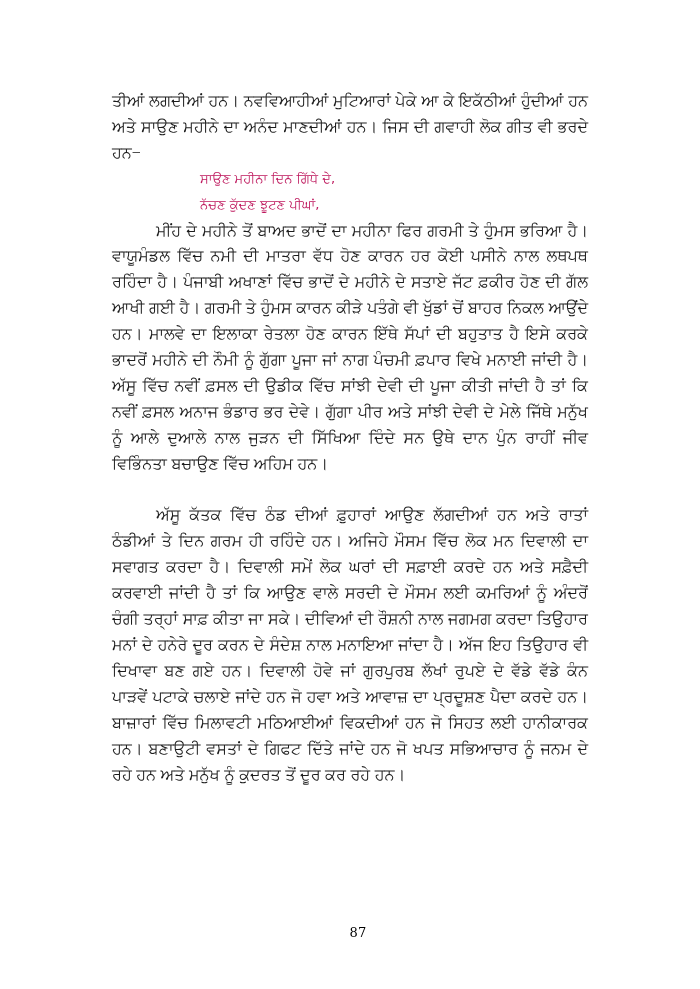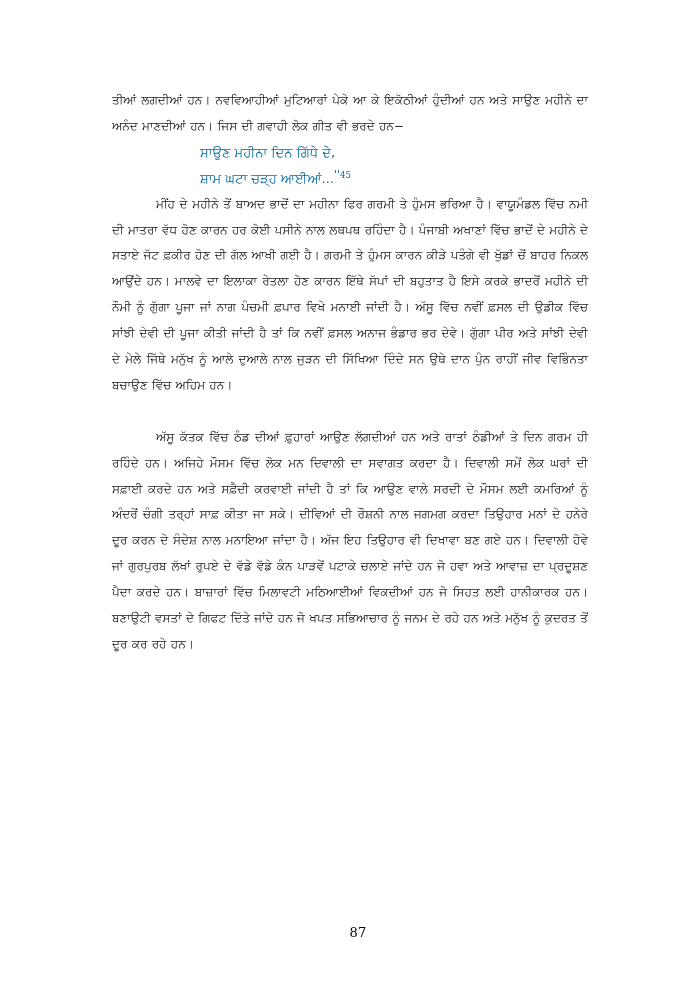--- a/index.html
+++ b/index.html
@@ -30,26 +30,27 @@
   
   .text-column {
     position: absolute;
     left: 112px;
     top: 88px;
     width: 476px;
   }
 
   .para {
     margin: 0 0 0 0;
-    font-size: 12px;
+    font-size: 16px;
     line-height: 25.9px;
     text-align: justify;
     text-justify: inter-word;
     word-spacing: 0.5px;
     color: #1c1c1c;
+    font-family: Liberation Serif, serif;
   }
 
   .para.continuation {
     text-indent: 0;
   }
 
   .para.indented {
     text-indent: 44px;
   }
 
@@ -57,21 +58,21 @@
     height: 25.9px;
   }
 
   
   .verse-block {
     margin: 0;
     padding: 0;
     list-style: none;
     font-size: 13.1px;
     line-height: 25.9px;
-    color: #0369a1;
+    color: #be185d;
   }
   .verse-line {
     padding-left: 88px;
     white-space: nowrap;
     text-align: left;
   }
   .footnote-ref {
     font-family: "DejaVu Serif", "Liberation Serif", serif;
     font-size: 8.6px;
     vertical-align: super;
@@ -100,21 +101,21 @@
 <body>
 
 <div class="page">
 
   <div class="text-column">
 
     <p class="para continuation">ਤੀਆਂ ਲਗਦੀਆਂ ਹਨ। ਨਵਵਿਆਹੀਆਂ ਮੁਟਿਆਰਾਂ ਪੇਕੇ ਆ ਕੇ ਇਕੱਠੀਆਂ ਹੁੰਦੀਆਂ ਹਨ ਅਤੇ ਸਾਉਣ ਮਹੀਨੇ ਦਾ ਅਨੰਦ ਮਾਣਦੀਆਂ ਹਨ। ਜਿਸ ਦੀ ਗਵਾਹੀ ਲੋਕ ਗੀਤ ਵੀ ਭਰਦੇ ਹਨ−</p>
 
     <div class="verse-block">
       <div class="verse-line">ਸਾਉਣ ਮਹੀਨਾ ਦਿਨ ਗਿੱਧੇ ਦੇ,</div>
-      <div class="verse-line"><span>ਸ਼ਾਮ ਘਟਾ ਚੜ੍ਹ ਆਈਆਂ...</span><span class="close-quote">''</span><span class="footnote-ref">45</span></div>
+      <div class="verse-line">ਨੱਚਣ ਕੁੱਦਣ ਝੂਟਣ ਪੀਘਾਂ,</div>
     </div>
 
     <p class="para indented">ਮੀਂਹ ਦੇ ਮਹੀਨੇ ਤੋਂ ਬਾਅਦ ਭਾਦੋਂ ਦਾ ਮਹੀਨਾ ਫਿਰ ਗਰਮੀ ਤੇ ਹੁੰਮਸ ਭਰਿਆ ਹੈ। ਵਾਯੂਮੰਡਲ ਵਿੱਚ ਨਮੀ ਦੀ ਮਾਤਰਾ ਵੱਧ ਹੋਣ ਕਾਰਨ ਹਰ ਕੋਈ ਪਸੀਨੇ ਨਾਲ ਲਥਪਥ ਰਹਿੰਦਾ ਹੈ। ਪੰਜਾਬੀ ਅਖਾਣਾਂ ਵਿੱਚ ਭਾਦੋਂ ਦੇ ਮਹੀਨੇ ਦੇ ਸਤਾਏ ਜੱਟ ਫ਼ਕੀਰ ਹੋਣ ਦੀ ਗੱਲ ਆਖੀ ਗਈ ਹੈ। ਗਰਮੀ ਤੇ ਹੁੰਮਸ ਕਾਰਨ ਕੀੜੇ ਪਤੰਗੇ ਵੀ ਖੁੱਡਾਂ ਚੋਂ ਬਾਹਰ ਨਿਕਲ ਆਉਂਦੇ ਹਨ। ਮਾਲਵੇ ਦਾ ਇਲਾਕਾ ਰੇਤਲਾ ਹੋਣ ਕਾਰਨ ਇੱਥੇ ਸੱਪਾਂ ਦੀ ਬਹੁਤਾਤ ਹੈ ਇਸੇ ਕਰਕੇ ਭਾਦਰੋਂ ਮਹੀਨੇ ਦੀ ਨੌਮੀ ਨੂੰ ਗੁੱਗਾ ਪੂਜਾ ਜਾਂ ਨਾਗ ਪੰਚਮੀ ਫ਼ਪਾਰ ਵਿਖੇ ਮਨਾਈ ਜਾਂਦੀ ਹੈ। ਅੱਸੂ ਵਿੱਚ ਨਵੀਂ ਫ਼ਸਲ ਦੀ ਉਡੀਕ ਵਿੱਚ ਸਾਂਝੀ ਦੇਵੀ ਦੀ ਪੂਜਾ ਕੀਤੀ ਜਾਂਦੀ ਹੈ ਤਾਂ ਕਿ ਨਵੀਂ ਫ਼ਸਲ ਅਨਾਜ ਭੰਡਾਰ ਭਰ ਦੇਵੇ। ਗੁੱਗਾ ਪੀਰ ਅਤੇ ਸਾਂਝੀ ਦੇਵੀ ਦੇ ਮੇਲੇ ਜਿੱਥੇ ਮਨੁੱਖ ਨੂੰ ਆਲੇ ਦੁਆਲੇ ਨਾਲ ਜੁੜਨ ਦੀ ਸਿੱਖਿਆ ਦਿੰਦੇ ਸਨ ਉਥੇ ਦਾਨ ਪੁੰਨ ਰਾਹੀਂ ਜੀਵ ਵਿਭਿੰਨਤਾ ਬਚਾਉਣ ਵਿੱਚ ਅਹਿਮ ਹਨ।</p>
 
     <div class="para-gap"></div>
 
     <p class="para indented">ਅੱਸੂ ਕੱਤਕ ਵਿੱਚ ਠੰਡ ਦੀਆਂ ਫ਼ੁਹਾਰਾਂ ਆਉਣ ਲੱਗਦੀਆਂ ਹਨ ਅਤੇ ਰਾਤਾਂ ਠੰਡੀਆਂ ਤੇ ਦਿਨ ਗਰਮ ਹੀ ਰਹਿੰਦੇ ਹਨ। ਅਜਿਹੇ ਮੌਸਮ ਵਿੱਚ ਲੋਕ ਮਨ ਦਿਵਾਲੀ ਦਾ ਸਵਾਗਤ ਕਰਦਾ ਹੈ। ਦਿਵਾਲੀ ਸਮੇਂ ਲੋਕ ਘਰਾਂ ਦੀ ਸਫ਼ਾਈ ਕਰਦੇ ਹਨ ਅਤੇ ਸਫ਼ੈਦੀ ਕਰਵਾਈ ਜਾਂਦੀ ਹੈ ਤਾਂ ਕਿ ਆਉਣ ਵਾਲੇ ਸਰਦੀ ਦੇ ਮੌਸਮ ਲਈ ਕਮਰਿਆਂ ਨੂੰ ਅੰਦਰੋਂ ਚੰਗੀ ਤਰ੍ਹਾਂ ਸਾਫ਼ ਕੀਤਾ ਜਾ ਸਕੇ। ਦੀਵਿਆਂ ਦੀ ਰੌਸ਼ਨੀ ਨਾਲ ਜਗਮਗ ਕਰਦਾ ਤਿਉਹਾਰ ਮਨਾਂ ਦੇ ਹਨੇਰੇ ਦੂਰ ਕਰਨ ਦੇ ਸੰਦੇਸ਼ ਨਾਲ ਮਨਾਇਆ ਜਾਂਦਾ ਹੈ। ਅੱਜ ਇਹ ਤਿਉਹਾਰ ਵੀ ਦਿਖਾਵਾ ਬਣ ਗਏ ਹਨ। ਦਿਵਾਲੀ ਹੋਵੇ ਜਾਂ ਗੁਰਪੁਰਬ ਲੱਖਾਂ ਰੁਪਏ ਦੇ ਵੱਡੇ ਵੱਡੇ ਕੰਨ ਪਾੜਵੇਂ ਪਟਾਕੇ ਚਲਾਏ ਜਾਂਦੇ ਹਨ ਜੋ ਹਵਾ ਅਤੇ ਆਵਾਜ਼ ਦਾ ਪ੍ਰਦੂਸ਼ਣ ਪੈਦਾ ਕਰਦੇ ਹਨ। ਬਾਜ਼ਾਰਾਂ ਵਿੱਚ ਮਿਲਾਵਟੀ ਮਠਿਆਈਆਂ ਵਿਕਦੀਆਂ ਹਨ ਜੋ ਸਿਹਤ ਲਈ ਹਾਨੀਕਾਰਕ ਹਨ। ਬਣਾਉਟੀ ਵਸਤਾਂ ਦੇ ਗਿਫਟ ਦਿੱਤੇ ਜਾਂਦੇ ਹਨ ਜੋ ਖਪਤ ਸਭਿਆਚਾਰ ਨੂੰ ਜਨਮ ਦੇ ਰਹੇ ਹਨ ਅਤੇ ਮਨੁੱਖ ਨੂੰ ਕੁਦਰਤ ਤੋਂ ਦੂਰ ਕਰ ਰਹੇ ਹਨ।</p>
 
   </div>
 

